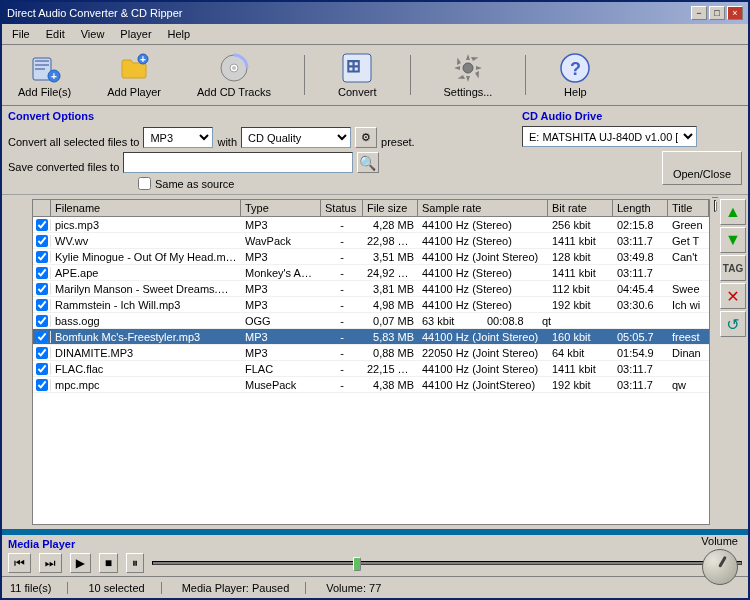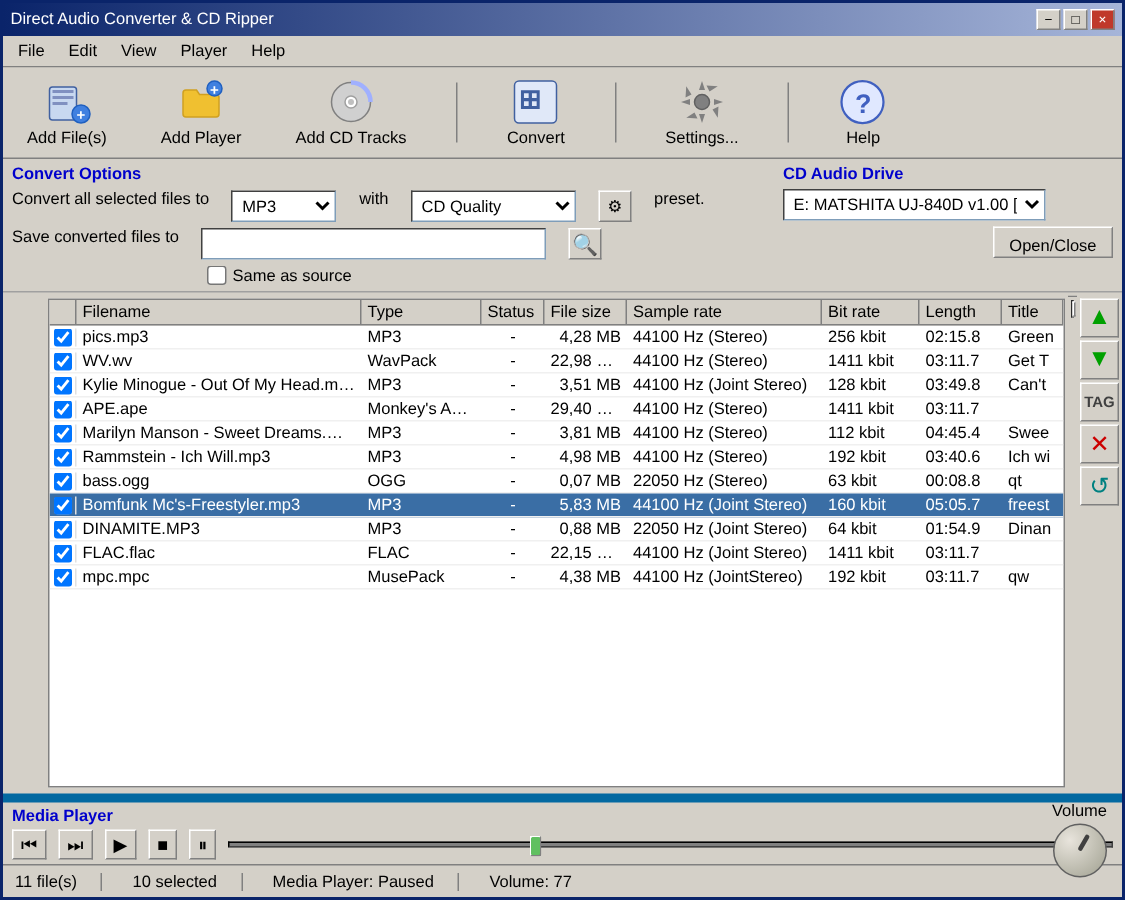--- a/index.html
+++ b/index.html
@@ -66,22 +66,22 @@
       font-size: 20px;
     }
     .tool-icon.folder { color: #f0c040; }
     .tool-icon.convert { color: #4080c0; }
     .tool-icon.settings { color: #808080; }
     .tool-icon.help { color: #4080ff; }
     .tool-icon.cdtracks { color: #808080; }
     .toolbar-sep { width: 1px; background: #808080; height: 40px; margin: 0 5px; }
     .convert-row {
       display: flex;
-      align-items: flex-start;
-      gap: 15px;
+      align-items: flex-end;
+      gap: 4px;
     }
     .label-text { font-size: 11px; white-space: nowrap; }
     
     select.win-select {
       background: white;
       border: 1px solid #7f9db9;
       border-top-color: #404040;
       border-left-color: #404040;
       padding: 1px 2px;
       font-size: 11px;
@@ -291,21 +291,21 @@
       flex-direction: column;
       gap: 4px;
     }
     
     
     .win-btn {
       background: #d4d0c8;
       border: 1px solid #fff;
       border-bottom-color: #808080;
       border-right-color: #808080;
-      padding: 6px 10px;
+      padding: 16px 10px;
       font-size: 11px;
       cursor: pointer;
       height: 21px;
     }
     
     
     .browse-btn {
       width: 22px; height: 21px;
       background: #d4d0c8;
       border: 1px solid #fff;
@@ -522,21 +522,21 @@
     <div class="file-cell" style="width:55px;">03:49.8</div>
     <div class="file-cell" style="flex:1;">Can't</div>
   </div>
             <div class="file-row">
     <div class="checkbox-cell" style="width:18px;border-right:1px solid #e0e0e0;">
       <input type="checkbox" checked="" style="width: 12px; height: 12px;">
     </div>
     <div class="file-cell" style="width:190px;">APE.ape</div>
     <div class="file-cell" style="width:80px;">Monkey's Audio</div>
     <div class="file-cell" style="width:42px;text-align:center;">-</div>
-    <div class="file-cell" style="width:55px;text-align:right;">29,40 MB</div>
+    <div class="file-cell" style="width:55px;text-align:right;">24,92 MB</div>
     <div class="file-cell" style="width:130px;">44100 Hz (Stereo)</div>
     <div class="file-cell" style="width:65px;">1411 kbit</div>
     <div class="file-cell" style="width:55px;">03:11.7</div>
     <div class="file-cell" style="flex:1;"></div>
   </div>
             <div class="file-row">
     <div class="checkbox-cell" style="width:18px;border-right:1px solid #e0e0e0;">
       <input type="checkbox" checked="" style="width: 12px; height: 12px;">
     </div>
     <div class="file-cell" style="width:190px;">Marilyn Manson - Sweet Dreams.mp3</div>
@@ -551,32 +551,31 @@
             <div class="file-row">
     <div class="checkbox-cell" style="width:18px;border-right:1px solid #e0e0e0;">
       <input type="checkbox" checked="" style="width: 12px; height: 12px;">
     </div>
     <div class="file-cell" style="width:190px;">Rammstein - Ich Will.mp3</div>
     <div class="file-cell" style="width:80px;">MP3</div>
     <div class="file-cell" style="width:42px;text-align:center;">-</div>
     <div class="file-cell" style="width:55px;text-align:right;">4,98 MB</div>
     <div class="file-cell" style="width:130px;">44100 Hz (Stereo)</div>
     <div class="file-cell" style="width:65px;">192 kbit</div>
-    <div class="file-cell" style="width:55px;">03:40.6</div>
+    <div class="file-cell" style="width:55px;">03:30.6</div>
     <div class="file-cell" style="flex:1;">Ich wi</div>
   </div>
             <div class="file-row">
     <div class="checkbox-cell" style="width:18px;border-right:1px solid #e0e0e0;">
       <input type="checkbox" checked="" style="width: 12px; height: 12px;">
     </div>
     <div class="file-cell" style="width:190px;">bass.ogg</div>
     <div class="file-cell" style="width:80px;">OGG</div>
     <div class="file-cell" style="width:42px;text-align:center;">-</div>
     <div class="file-cell" style="width:55px;text-align:right;">0,07 MB</div>
-    <div class="file-cell" style="width:130px;">22050 Hz (Stereo)</div>
     <div class="file-cell" style="width:65px;">63 kbit</div>
     <div class="file-cell" style="width:55px;">00:08.8</div>
     <div class="file-cell" style="flex:1;">qt</div>
   </div>
             <div class="file-row selected">
     <div class="checkbox-cell" style="width:18px;border-right:1px solid #e0e0e0;">
       <input type="checkbox" checked="" style="width: 12px; height: 12px;">
     </div>
     <div class="file-cell" style="width:190px;">Bomfunk Mc's-Freestyler.mp3</div>
     <div class="file-cell" style="width:80px;">MP3</div>

